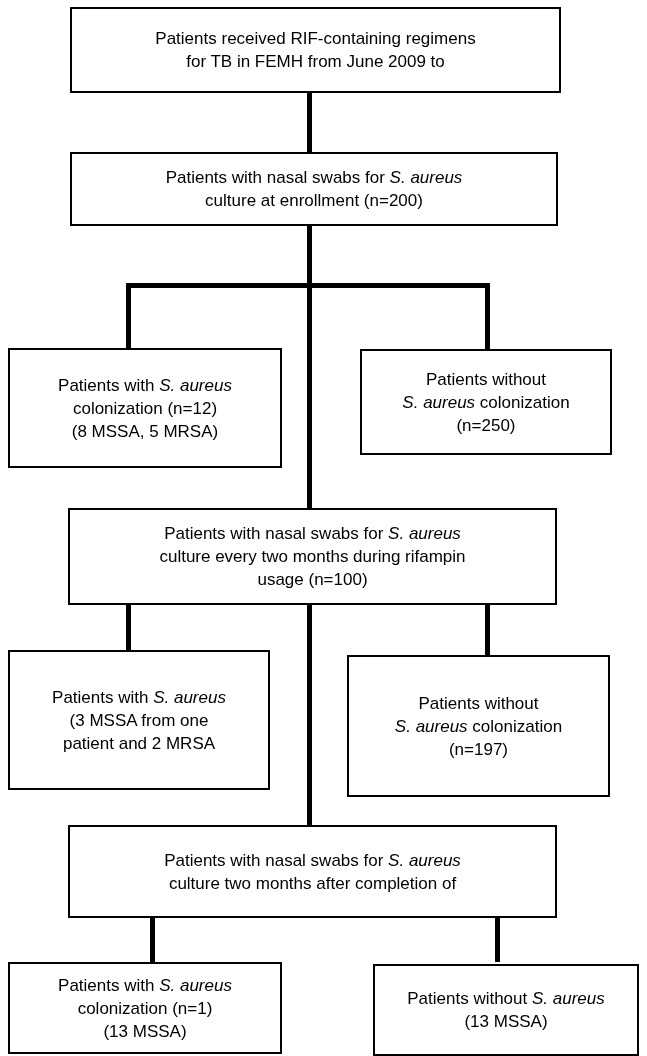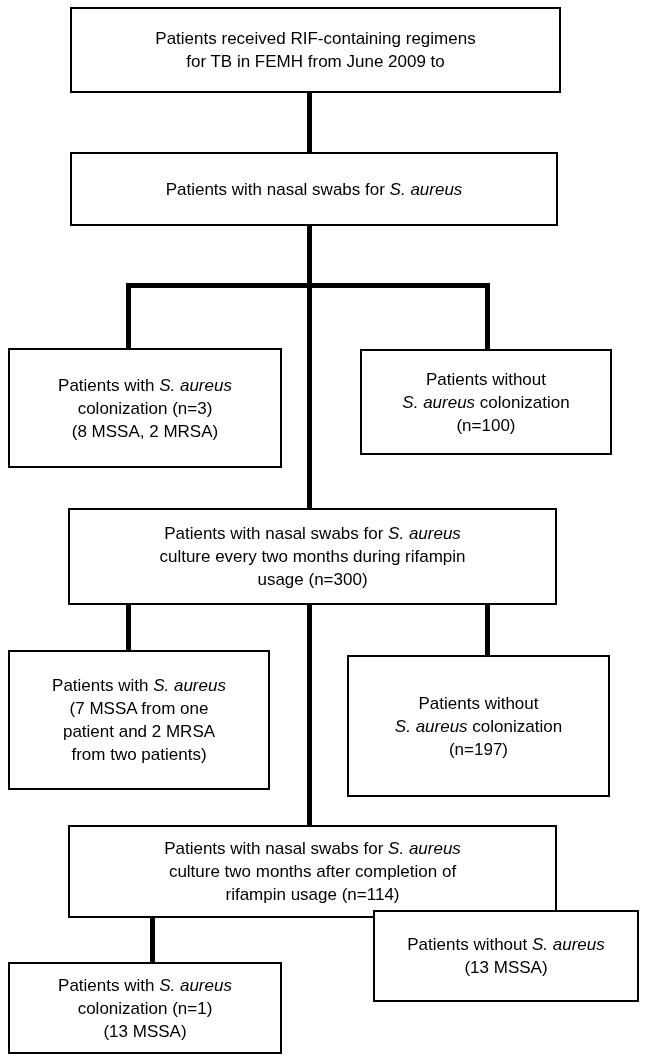--- a/index.html
+++ b/index.html
@@ -54,63 +54,62 @@
   <div class="connector" style="left:150px; top:918px; width:5px; height:44px;"></div>
   <div class="connector" style="left:495px; top:918px; width:5px; height:44px;"></div>
 
   <div class="box" style="left:70px; top:7px; width:491px; height:86px;">
       <div class="tline"><span>Patients received RIF-containing regimens</span></div>
       <div class="tline"><span>for TB in FEMH from June 2009 to</span></div>
     </div>
 
   <div class="box" style="left:70px; top:152px; width:488px; height:74px;">
       <div class="tline"><span>Patients with nasal swabs for </span><em>S. aureus</em></div>
+      <div class="tline"><span>culture at enrollment (n=200)</span></div>
     </div>
 
   <div class="box" style="left:8px; top:348px; width:274px; height:120px;">
       <div class="tline"><span>Patients with </span><em>S. aureus</em></div>
-      <div class="tline"><span>colonization (n=3)</span></div>
-      <div class="tline"><span>(8 MSSA, 2 MRSA)</span></div>
+      <div class="tline"><span>colonization (n=12)</span></div>
+      <div class="tline"><span>(8 MSSA, 5 MRSA)</span></div>
     </div>
 
   <div class="box" style="left:360px; top:349px; width:252px; height:106px;">
       <div class="tline"><span>Patients without</span></div>
       <div class="tline"><em>S. aureus</em><span> colonization</span></div>
-      <div class="tline"><span>(n=100)</span></div>
+      <div class="tline"><span>(n=250)</span></div>
     </div>
 
   <div class="box" style="left:68px; top:508px; width:489px; height:97px;">
       <div class="tline"><span>Patients with nasal swabs for </span><em>S. aureus</em></div>
       <div class="tline"><span>culture every two months during rifampin</span></div>
-      <div class="tline"><span>usage (n=300)</span></div>
+      <div class="tline"><span>usage (n=100)</span></div>
     </div>
 
   <div class="box" style="left:8px; top:650px; width:262px; height:140px;">
       <div class="tline"><span>Patients with </span><em>S. aureus</em></div>
-      <div class="tline"><span>(7 MSSA from one</span></div>
+      <div class="tline"><span>(3 MSSA from one</span></div>
       <div class="tline"><span>patient and 2 MRSA</span></div>
-      <div class="tline"><span>from two patients)</span></div>
     </div>
 
   <div class="box" style="left:347px; top:655px; width:263px; height:142px;">
       <div class="tline"><span>Patients without</span></div>
       <div class="tline"><em>S. aureus</em><span> colonization</span></div>
       <div class="tline"><span>(n=197)</span></div>
     </div>
 
   <div class="box" style="left:68px; top:825px; width:489px; height:93px;">
       <div class="tline"><span>Patients with nasal swabs for </span><em>S. aureus</em></div>
       <div class="tline"><span>culture two months after completion of</span></div>
-      <div class="tline"><span>rifampin usage (n=114)</span></div>
     </div>
 
   <div class="box" style="left:8px; top:962px; width:274px; height:92px;">
       <div class="tline"><span>Patients with </span><em>S. aureus</em></div>
       <div class="tline"><span>colonization (n=1)</span></div>
       <div class="tline"><span>(13 MSSA)</span></div>
     </div>
 
-  <div class="box" style="left:373px; top:910px; width:266px; height:92px;">
+  <div class="box" style="left:373px; top:964px; width:266px; height:92px;">
       <div class="tline"><span>Patients without </span><em>S. aureus</em></div>
       <div class="tline"><span>(13 MSSA)</span></div>
     </div>
 
 </div>
 
 </body></html>

